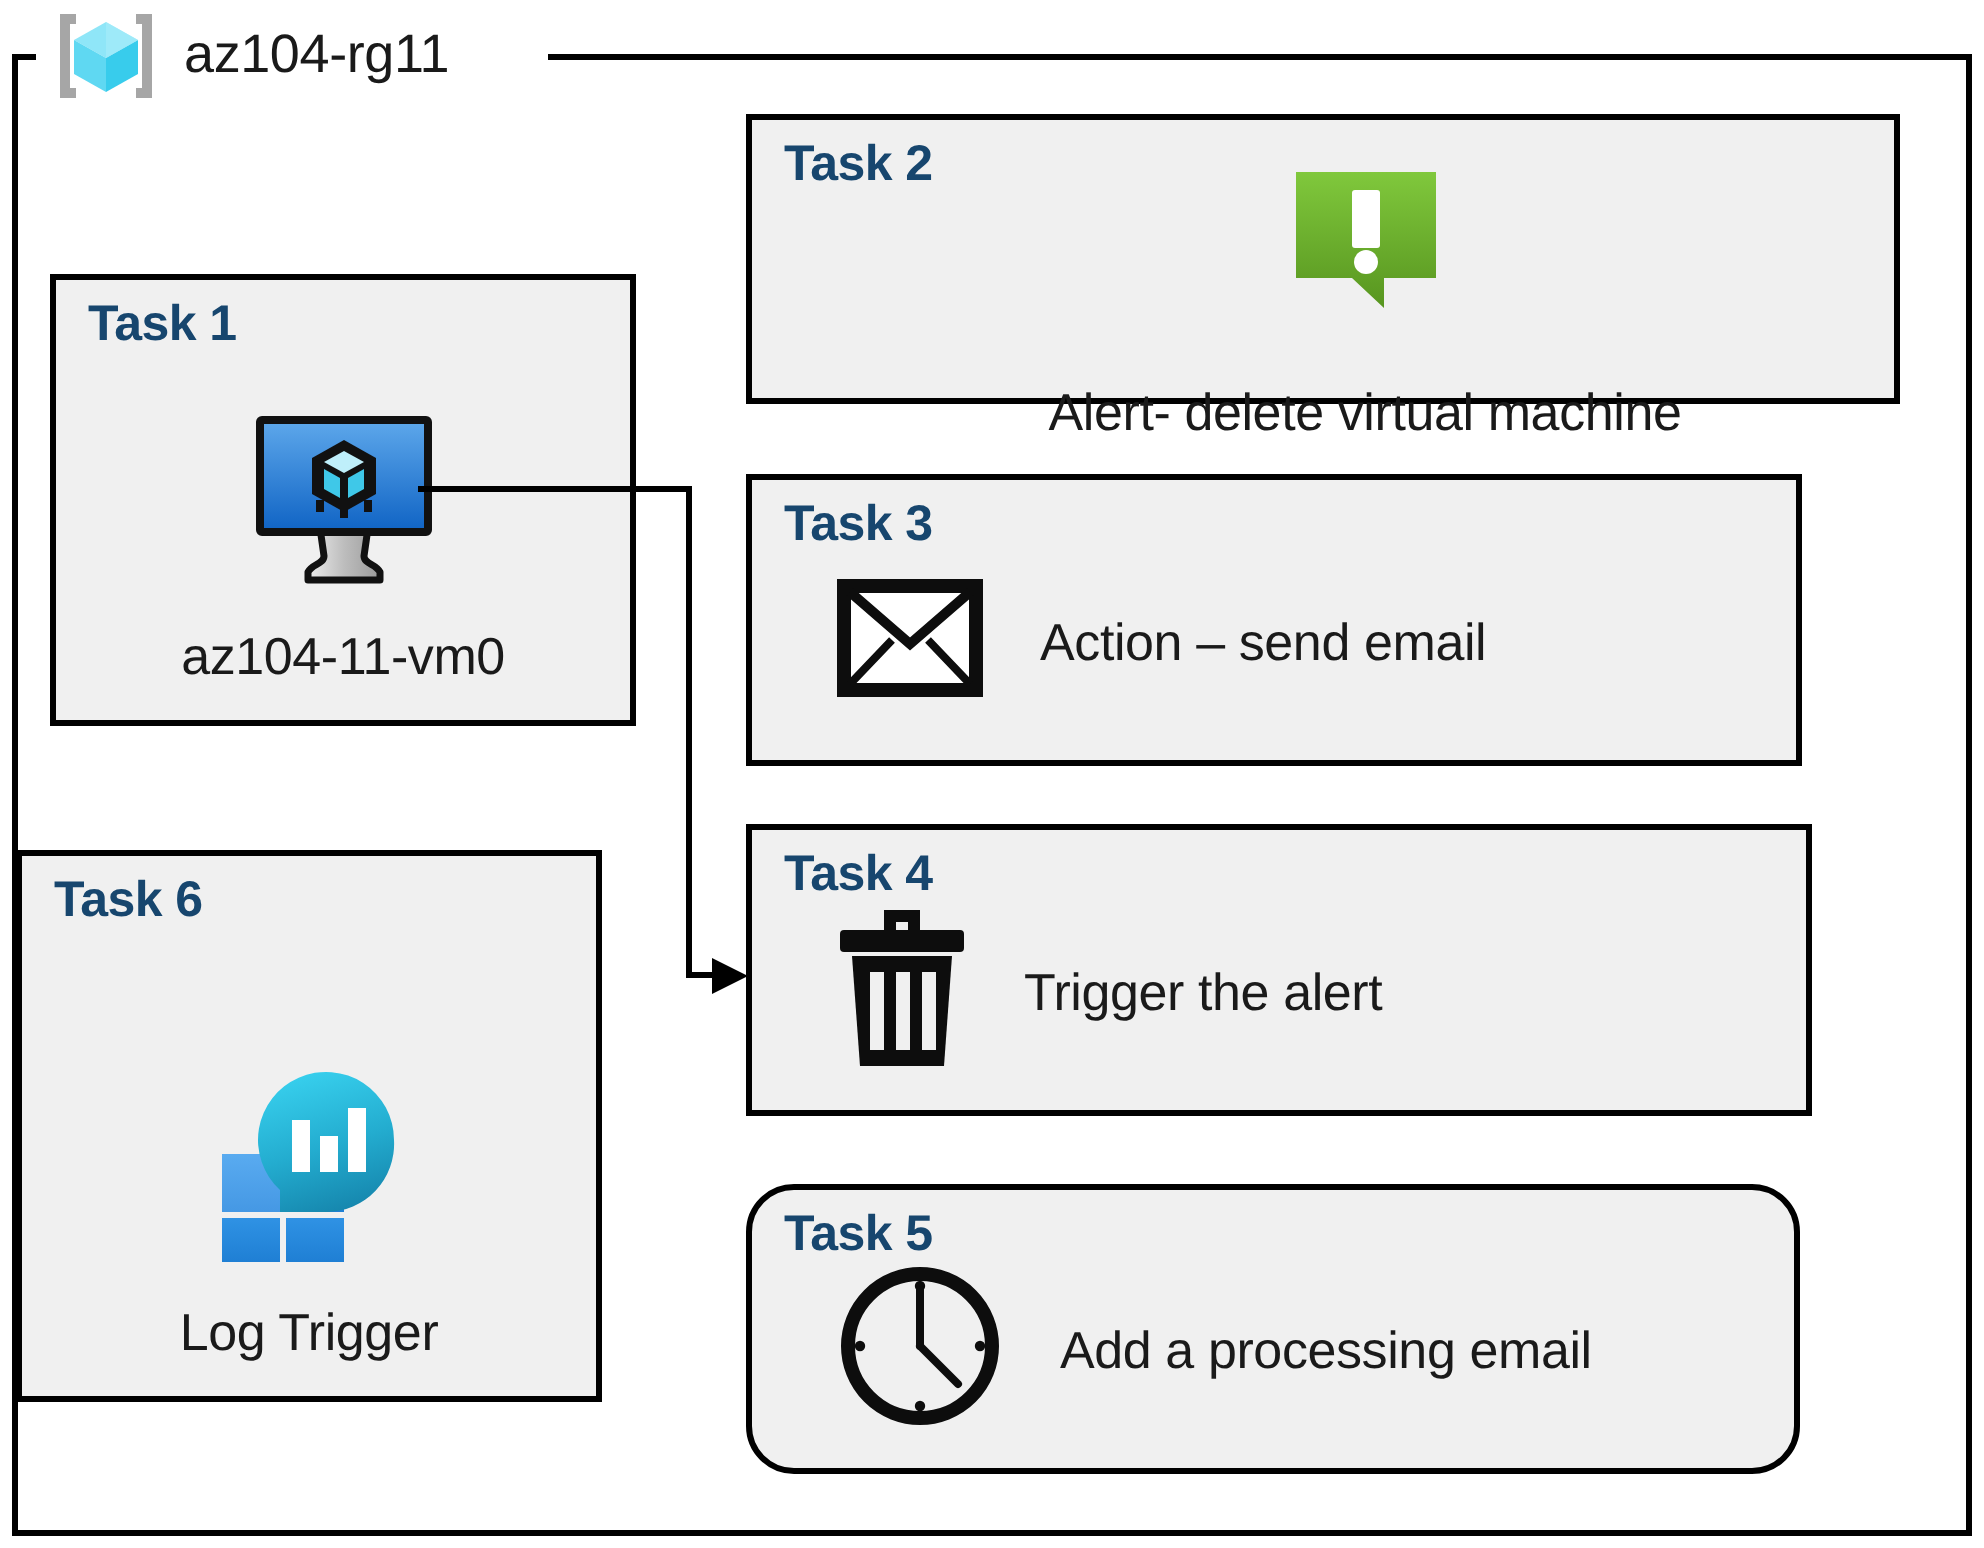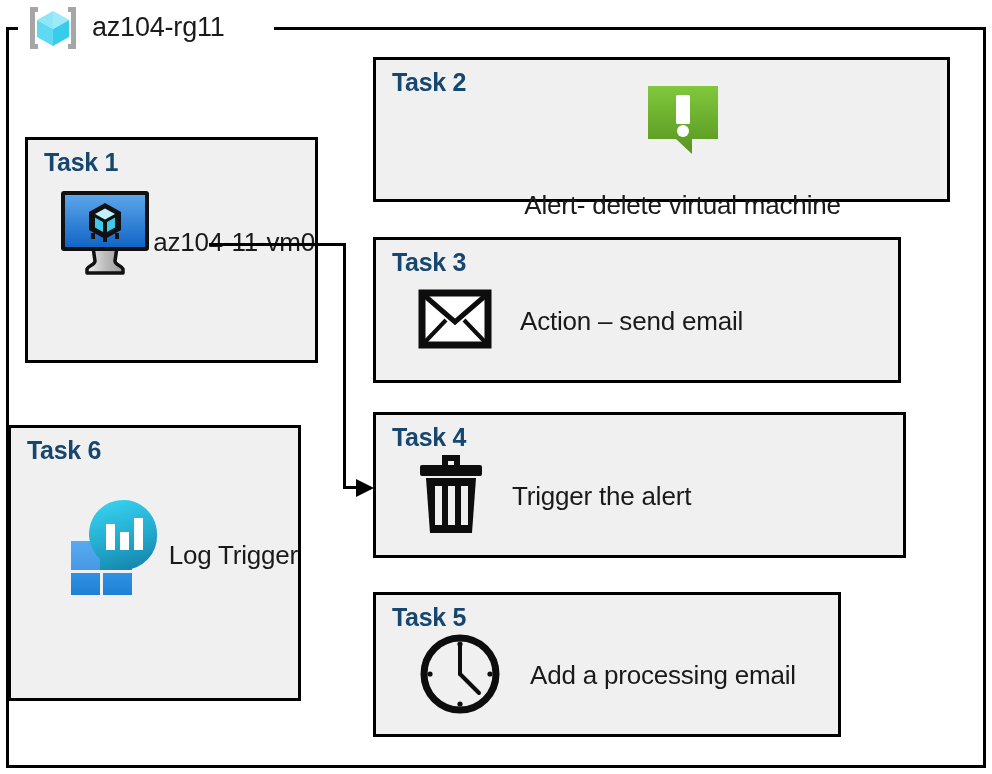--- a/index.html
+++ b/index.html
@@ -38,33 +38,33 @@
   }
   .card-label {
     font-size: 26px;
     color: #1a1a1a;
     white-space: nowrap;
     letter-spacing: -0.2px;
     text-align: right;
   }
 
   
-  .card-vertical { display: flex; flex-direction: row; align-items: center; justify-content: flex-end; padding-bottom: 16px; }
+  .card-vertical { display: flex; flex-direction: column; align-items: center; justify-content: flex-end; padding-bottom: 16px; }
   .card-vertical .icon-slot { margin-bottom: 14px; }
 
   
   .card-row { display: flex; flex-direction: row; align-items: center; padding-left: 42px; padding-top: 22px; gap: 28px; }
 
   
   #card-task1 { left: 25px;  top: 137px; width: 293px; height: 226px; }
   #card-task6 { left: 8px;  top: 425px; width: 293px; height: 276px; }
   #card-task2 { left: 373px; top: 57px;  width: 577px; height: 145px; flex-direction: column; }
   #card-task3 { left: 373px; top: 237px; width: 528px; height: 146px; }
   #card-task4 { left: 373px; top: 412px; width: 533px; height: 146px; }
-  #card-task5 { left: 373px; top: 592px; width: 468px; height: 145px; }
+  #card-task5 { left: 373px; top: 592px; width: 527px; height: 145px; border-radius: 24px; }
 
   
   .conn-h1    { position: absolute; left: 209px; top: 243px; width: 137px; height: 3px; background: #000; }
   .conn-v     { position: absolute; left: 343px; top: 243px; width: 3px;  height: 245px; background: #000; }
   .conn-h2    { position: absolute; left: 343px; top: 486px; width: 26px;  height: 3px; background: #000; }
   .conn-arrow { position: absolute; left: 356px; top: 479px; width: 0; height: 0;
                 border-top: 9px solid transparent; border-bottom: 9px solid transparent;
                 border-left: 18px solid #000; }
 
   .icon-slot { position: relative; flex: none; }

